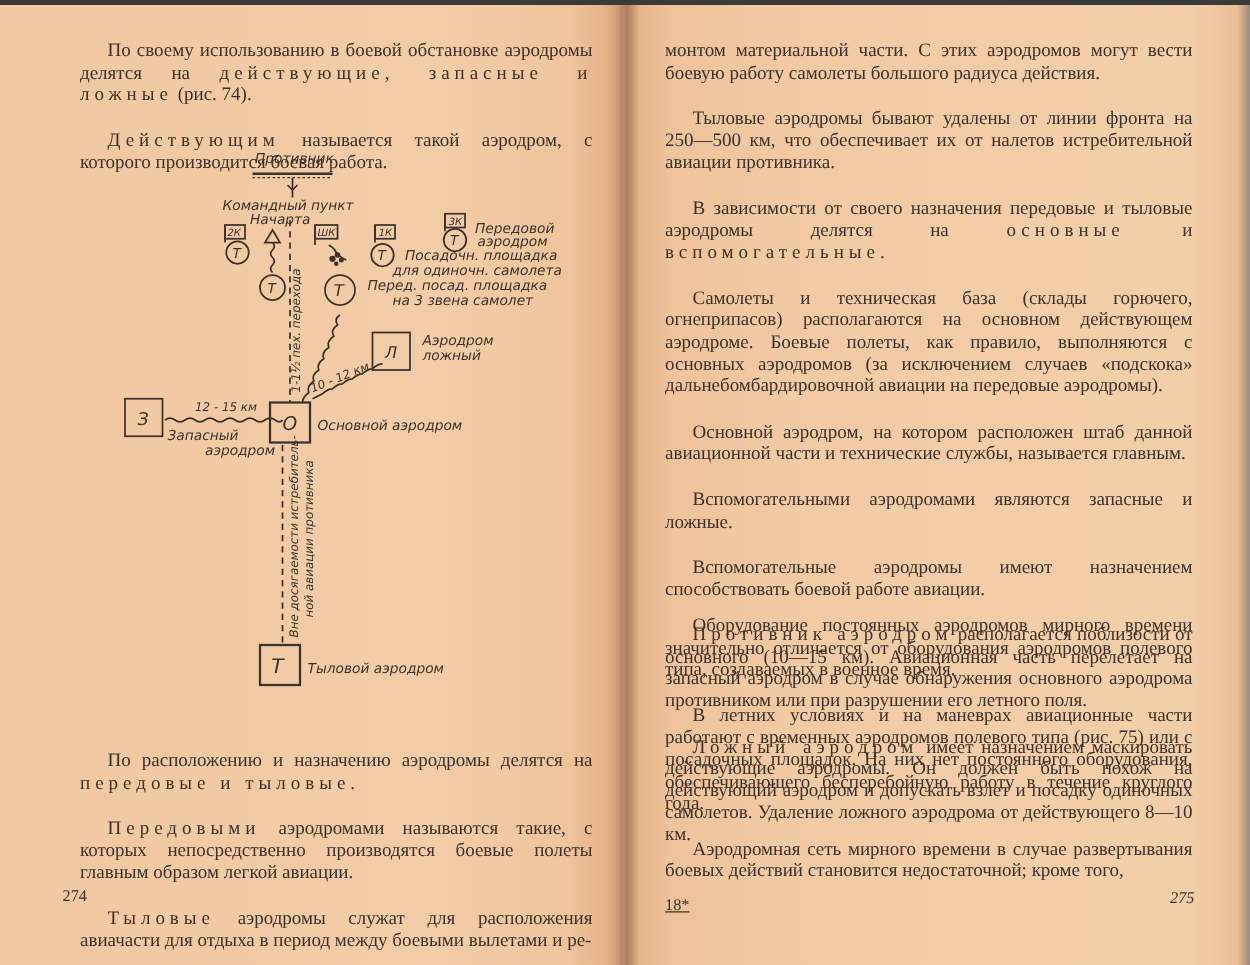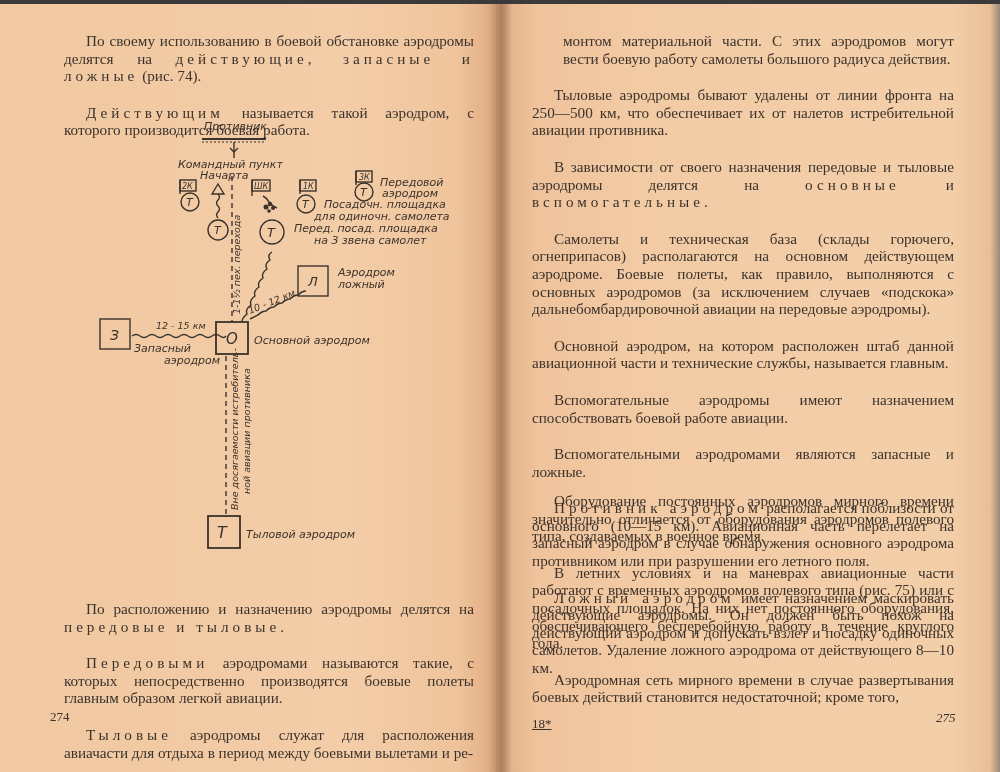--- a/index.html
+++ b/index.html
@@ -23,21 +23,21 @@
     background: linear-gradient(to right, #c99a74 0%, #e5b48b 3%, #efc39c 8%, #f2cba5 30%, #f3cfa9 90%, #e9bf98 98%, #9a8a7c 100%);
   }
   .gutter {
     position:absolute; left:488px; top:0; width:24px; height:768px;
     background: linear-gradient(to right, rgba(190,140,105,0) 0%, rgba(170,120,88,.55) 45%, rgba(150,104,76,.6) 55%, rgba(190,140,105,0) 100%);
   }
   .text-block { position:absolute; font-size:15.2px; line-height:17.6px; text-align:justify; }
   .left .text-block { left:64px; width:410px; }
   .right .text-block { left:36px; width:422px; }
   .para { margin:0; text-indent:22px; }
-  .para.cont { text-indent:0;margin-left:31px; }
+  .para.cont { text-indent:0; }
   .para + .para { margin-top:19px; }
   .sp { letter-spacing:4px; }
   .heading {
     text-align:center; font-weight:bold; font-size:13.2px; letter-spacing:.4px;
     margin:0; text-indent:0;
   }
   .caption { position:absolute; left:130px; top:559px; font-size:13.2px; letter-spacing:.2px; }
   .folio { position:absolute; font-size:13px; }
   .diagram { position:absolute; left:80px; top:110px; width:380px; height:440px; }
   .diagram text { font-family:"DejaVu Sans",sans-serif; font-style:italic; fill:#3b322b; }
@@ -175,22 +175,22 @@
 
   <div class="page right">
     <div class="text-block" style="top:28px;">
       <p class="para cont"><span>монтом материальной части. С этих аэродромов могут вести боевую работу самолеты большого радиуса действия.</span></p>
       <p class="para"><span>Тыловые аэродромы бывают удалены от линии фронта на 250—500 км, что обеспечивает их от налетов истребительной авиации противника.</span></p>
       <p class="para">
         <span>В зависимости от своего назначения передовые и тыловые аэродромы делятся на </span><span class="sp">основные</span><span> и </span><span class="sp">вспомогательные</span><span>.</span>
       </p>
       <p class="para"><span>Самолеты и техническая база (склады горючего, огнеприпасов) располагаются на основном действующем аэродроме. Боевые полеты, как правило, выполняются с основных аэродромов (за исключением случаев «подскока» дальнебомбардировочной авиации на передовые аэродромы).</span></p>
       <p class="para"><span>Основной аэродром, на котором расположен штаб данной авиационной части и технические службы, называется главным.</span></p>
+      <p class="para"><span>Вспомогательными аэродромами являются запасные и ложные.</span></p>
       <p class="para"><span>Вспомогательные аэродромы имеют назначением способствовать боевой работе авиации.</span></p>
-      <p class="para"><span>Вспомогательными аэродромами являются запасные и ложные.</span></p>
       <p class="para">
         <span class="sp">Противник аэродром</span><span> располагается поблизости от основного (10—15 км). Авиационная часть перелетает на запасный аэродром в случае обнаружения основного аэродрома противником или при разрушении его летного поля.</span>
       </p>
       <p class="para">
         <span class="sp">Ложный аэродром</span><span> имеет назначением маскировать действующие аэродромы. Он должен быть похож на действующий аэродром и допускать взлет и посадку одиночных самолетов. Удаление ложного аэродрома от действующего 8—10 км.</span>
       </p>
     </div>
 
     <div class="text-block" style="top:474px;">
       <div style="height:14px;"></div>

